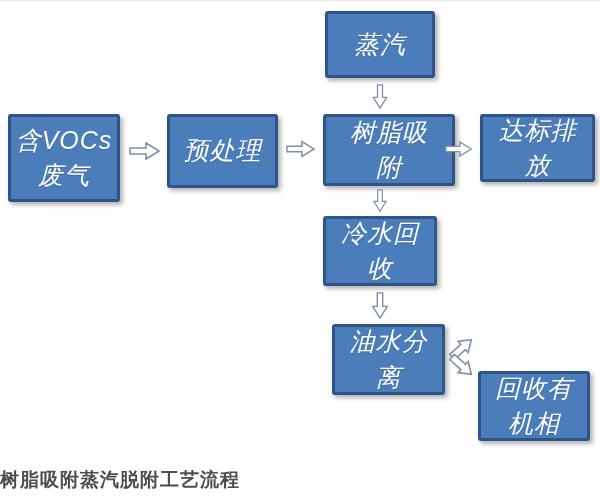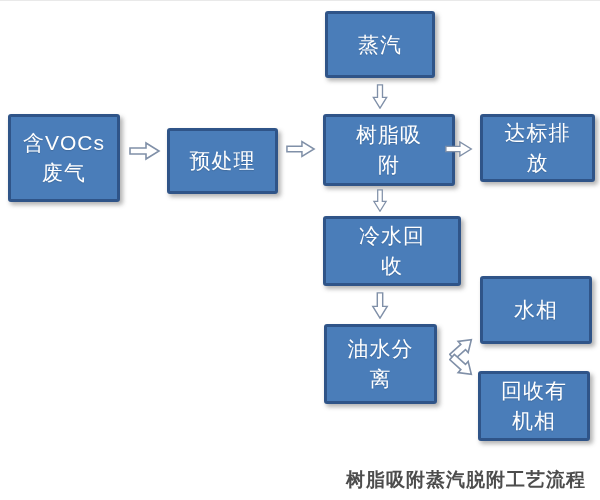--- a/index.html
+++ b/index.html
@@ -23,56 +23,56 @@
     border: 3px solid var(--box-border, #2F5488);
     border-radius: 3px;
     box-shadow: 2.5px 3px 4px rgba(90,90,90,0.45);
     display: flex;
     align-items: center;
     justify-content: center;
     text-align: center;
   }
   .flow-box .box-label {
     color: var(--box-text, #ffffff);
-    font-size: 21px;
+    font-size: 25px;
     line-height: 1.42;
     font-weight: 500;
     white-space: pre-line;
     letter-spacing: 1px;
     text-shadow: 0 1px 1px rgba(0,0,0,0.15);
+    font-style: italic;
   }
   .arrow {
     position: absolute;
   }
   .arrow polygon {
     fill: var(--arrow-fill, #ffffff);
     stroke: var(--arrow-outline, #8090A8);
     stroke-width: 1.6;
     stroke-linejoin: miter;
   }
   #caption {
     position: absolute;
     left: 0;
     right: 14px;
     top: 466px;
-    text-align: right;
+    text-align: left;
     color: var(--caption-color, #4D4D4D);
     font-size: 19px;
     font-weight: 700;
     letter-spacing: 1px;
-    margin-left: 37px;
   }
   
   #box-steam              { left: 325px; top: 10px;  width: 110px; height: 67px; }
   #box-vocs-gas           { left: 8px;   top: 113px; width: 112px; height: 88px; }
-  #box-pretreatment       { left: 167px; top: 127px; width: 111px; height: 66px; }
+  #box-pretreatment       { left: 167px; top: 113px; width: 111px; height: 74px; }
   #box-resin-adsorption   { left: 323px; top: 113px; width: 132px; height: 72px; }
   #box-compliant-discharge{ left: 480px; top: 113px; width: 115px; height: 68px; }
-  #box-cold-water         { left: 323px; top: 215px; width: 138px; height: 70px; }
-  #box-oil-water          { left: 324px; top: 323px; width: 113px; height: 80px; }
+  #box-cold-water         { left: 323px; top: 215px; width: 114px; height: 70px; }
+  #box-oil-water          { left: 332px; top: 323px; width: 113px; height: 71px; }
   #box-water-phase        { left: 480px; top: 275px; width: 112px; height: 68px; }
   #box-organic-phase      { left: 478px; top: 370px; width: 112px; height: 70px; }
 
   #arrow-h1     { left: 129px; top: 140px; }
   #arrow-h2     { left: 286px; top: 138px; }
   #arrow-h3     { left: 445px; top: 138px; }
   #arrow-v1     { left: 370px; top: 83px;  }
   #arrow-v2     { left: 370px; top: 188px; }
   #arrow-v3     { left: 370px; top: 291px; }
   #arrow-branch { left: 449px; top: 331px; }
@@ -108,23 +108,20 @@
   <div class="flow-box" id="box-cold-water">
     <span class="box-label">冷水回
 收</span>
   </div>
 
   <div class="flow-box" id="box-oil-water">
     <span class="box-label">油水分
 离</span>
   </div>
 
-  <div class="flow-box" id="box-water-phase">
-    <span class="box-label">水相</span>
-  </div>
 
   <div class="flow-box" id="box-organic-phase">
     <span class="box-label">回收有
 机相</span>
   </div>
 
   <svg class="arrow" id="arrow-h1" width="32" height="20" viewBox="0 0 32 20">
     <polygon points="1,7 17,7 17,2 30,10 17,18 17,13 1,13"></polygon>
   </svg>
 

